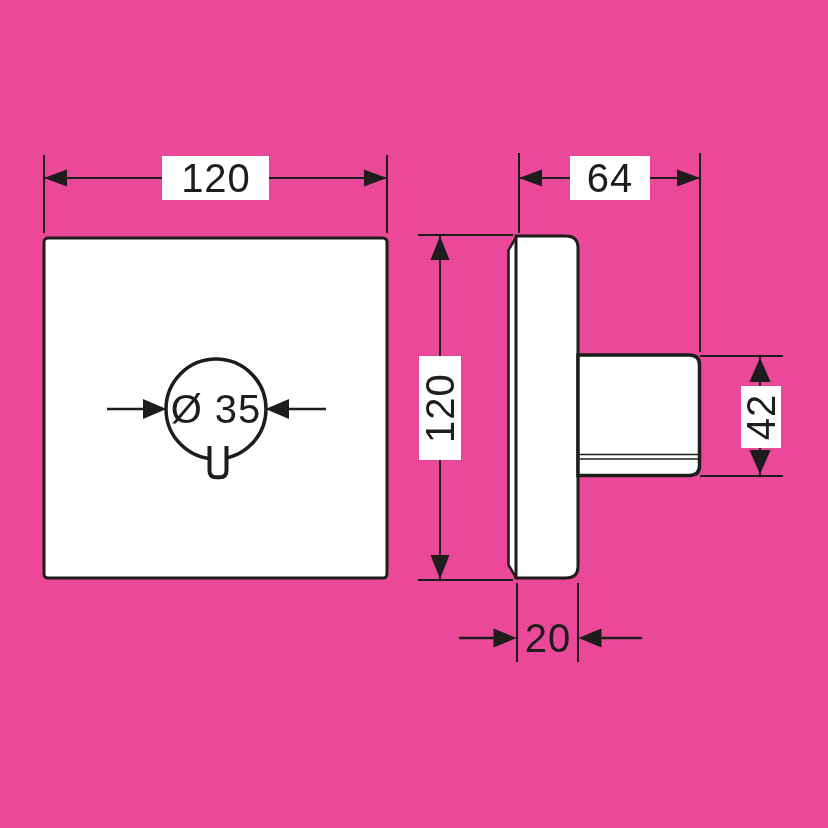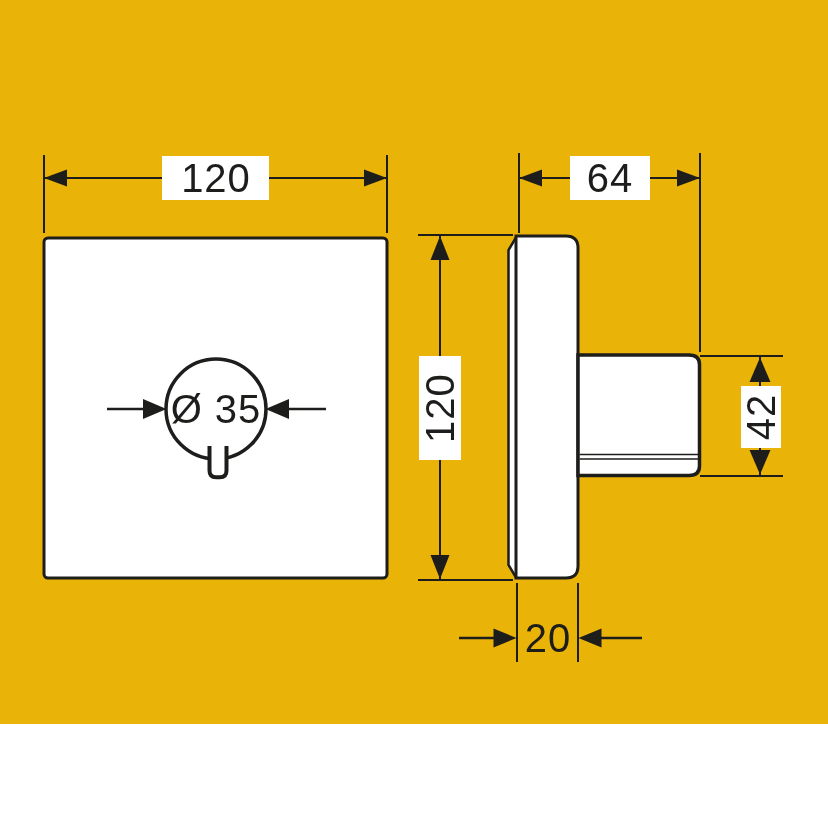--- a/index.html
+++ b/index.html
@@ -1,19 +1,19 @@
 <!DOCTYPE html>
 <html><head>
 <meta charset="utf-8">
 <style>
   html,body{margin:0;padding:0;background:#ffffff;}
   .canvas{
     position:relative;
-    width:828px;height:724px;
-    background:#eab308;
+    width:828px;height:828px;
+    background:#ec4899;
     font-family:"Liberation Sans", sans-serif;
     overflow:hidden;
   }
   svg{display:block;}
   text{
     font-family:"Liberation Sans", sans-serif;
     font-size:40px;
     fill:#1d1d1b;
     letter-spacing:1px;
   }

